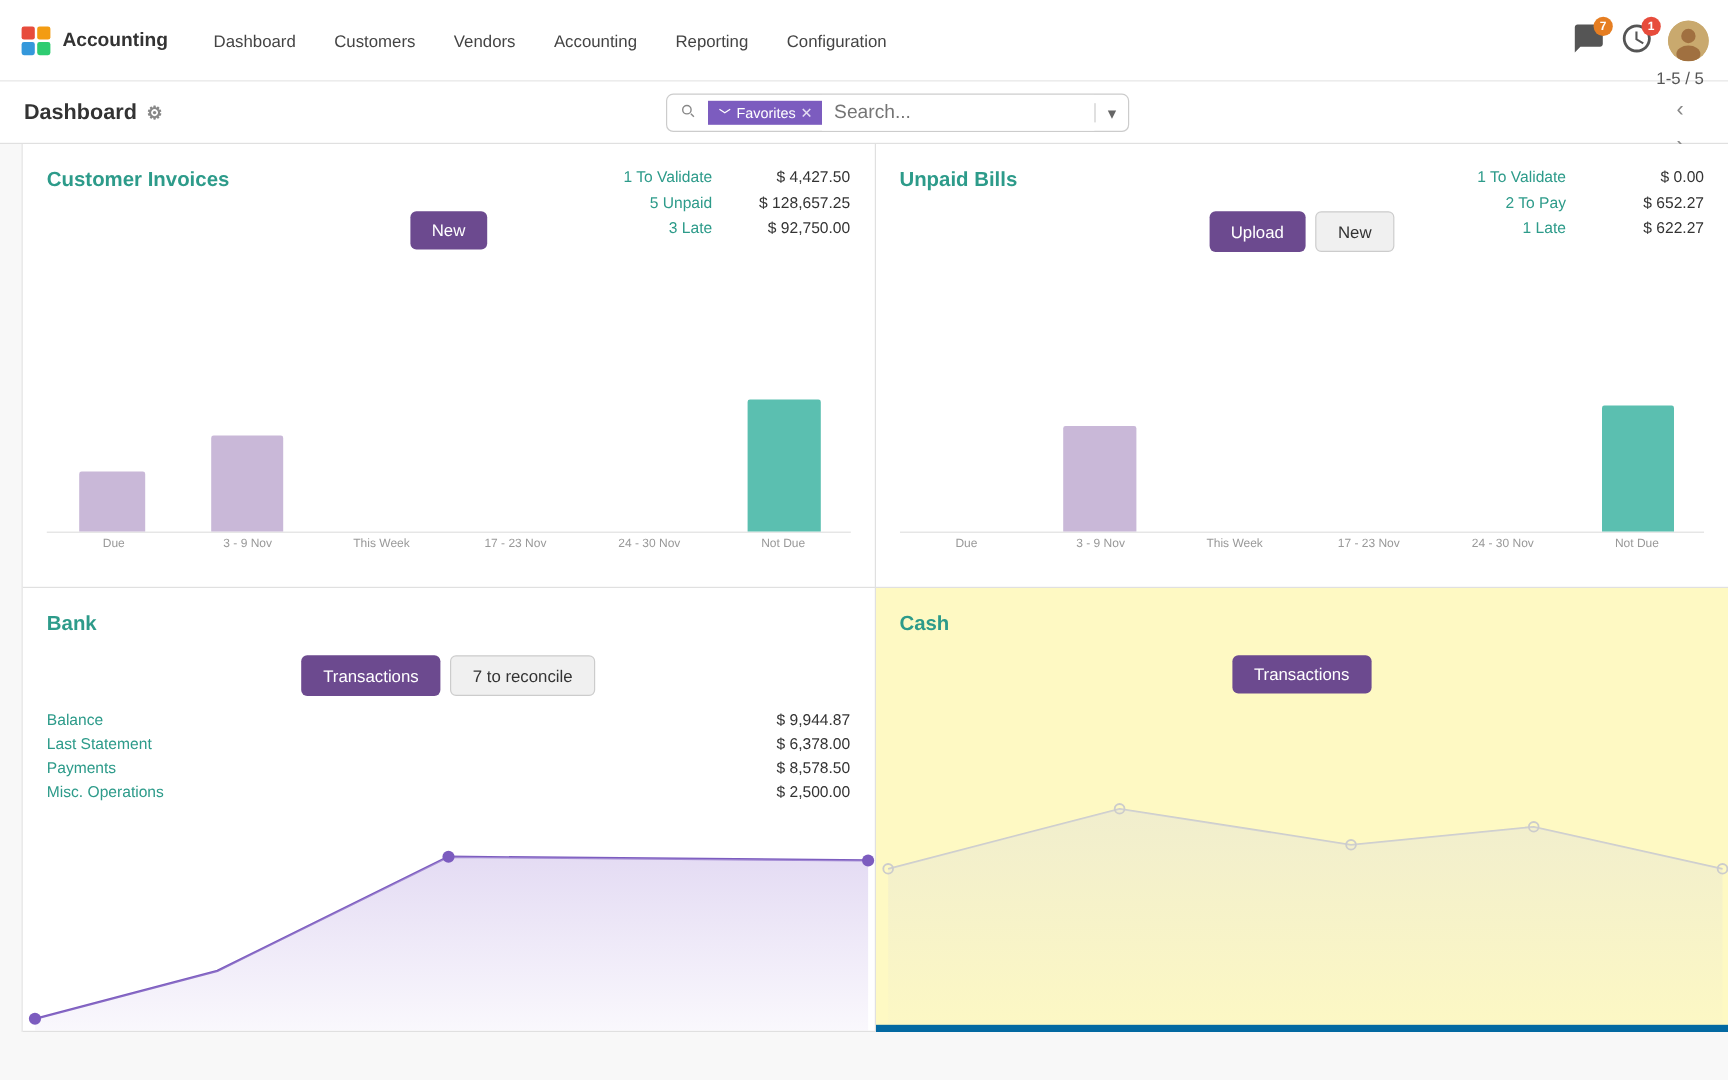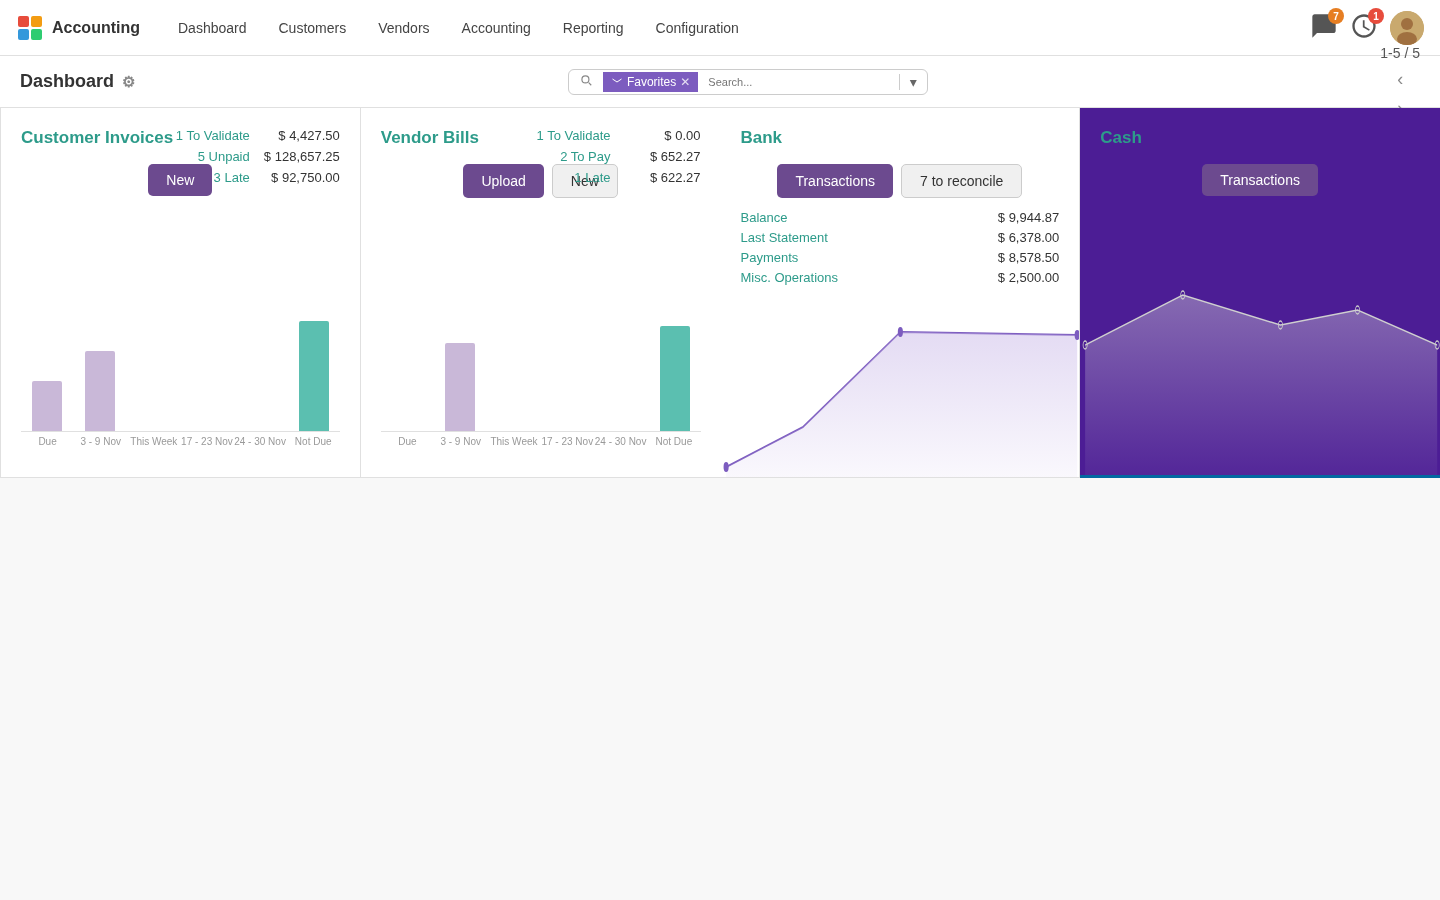--- a/index.html
+++ b/index.html
@@ -1,21 +1,21 @@
 <!DOCTYPE html>
 <html><head>
   <meta charset="utf-8">
   <style>
     * { box-sizing: border-box; margin: 0; padding: 0; }
     body { font-family: -apple-system, BlinkMacSystemFont, 'Segoe UI', sans-serif; background: #f8f8f8; color: #333; font-size: 14px; }
 
     
     .topnav {
       display: flex; align-items: center; background: #fff;
-      border-bottom: 1px solid #e0e0e0; padding: 0 16px; height: 56px;
+      border-bottom: 1px solid #e0e0e0; padding: 0 16px; height: 68px;
     }
     .topnav-logo { display: flex; align-items: center; gap: 8px; margin-right: 24px; }
     .logo-icon { width: 28px; height: 28px; }
     .topnav-brand { font-size: 16px; font-weight: 600; color: #333; }
     .topnav-menu { display: flex; gap: 4px; flex: 1; }
     .nav-item {
       padding: 6px 14px; font-size: 14px; color: #444; cursor: pointer;
       border-radius: 4px; white-space: nowrap;
     }
     .topnav-actions { display: flex; align-items: center; gap: 12px; }
@@ -43,21 +43,21 @@
       background: #fff; min-width: 360px;
     }
     .search-icon-wrap { padding: 0 10px; color: #888; }
     .filter-badge {
       background: #7c5cbf; color: #fff; padding: 3px 8px;
       font-size: 12px; display: flex; align-items: center; gap: 4px;
     }
     .filter-close { cursor: pointer; opacity: 0.8; }
     .search-input {
       border: none; outline: none; padding: 6px 10px;
-      font-size: 11px; color: #888; flex: 1; min-width: 120px;
+      font-size: 16px; color: #888; flex: 1; min-width: 120px;
     }
     .dropdown-arrow {
       padding: 0 10px; color: #666; cursor: pointer;
       border-left: 1px solid #ccc;
     }
     .pagination { display: flex; align-items: center; gap: 8px; margin-left: 20px; font-size: 14px; color: #555; white-space: nowrap; flex-direction: column; }
     .page-nav { cursor: pointer; color: #888; font-size: 18px; padding: 0 4px; }
     .card-title { font-size: 17px; font-weight: 600; color: #2d9b8a; margin-bottom: 16px; }
 
     
@@ -68,21 +68,21 @@
     }
     .btn-secondary {
       background: #f0f0f0; color: #333; border: 1px solid #ccc;
       padding: 8px 18px; border-radius: 5px; cursor: pointer;
       font-size: 14px; font-weight: 500;
     }
     .btn-row { display: flex; gap: 8px; margin-bottom: 12px; justify-content: center; }
 
     
     .stats-section { position: absolute; top: 20px; right: 20px; text-align: right; }
-    .stat-row { display: flex; justify-content: flex-end; align-items: center; gap: 0; margin-bottom: 6px; }
+    .stat-row { display: flex; justify-content: flex-end; align-items: center; gap: 25px; margin-bottom: 6px; }
     .stat-label { color: #2d9b8a; cursor: pointer; font-size: 13px; }
     .stat-value { font-size: 13px; color: #333; min-width: 90px; text-align: right; }
     .bar {
       width: 60%; border-radius: 2px 2px 0 0;
       min-width: 30px;
     }
     .bar.purple { background: #c9b8d8; }
     .bar.teal { background: #5bbfb0; }
     .bank-stat-row { display: flex; justify-content: space-between; margin-bottom: 5px; font-size: 13px; align-items: flex-end; }
     .bank-stat-label { color: #2d9b8a; cursor: pointer; }
@@ -154,21 +154,21 @@
     <input class="search-input" type="text" placeholder="Search..." style="">
     <div class="dropdown-arrow">▾</div>
   </div>
   <div class="pagination">
     <span>1-5 / 5</span>
     <span class="page-nav">‹</span>
     <span class="page-nav">›</span>
   </div>
 </div>
 
-<div style="display: grid; grid-template-columns: 1fr 1fr 1fr 1fr; border-left: 1px solid #e0e0e0;">
+<div style="display: grid; grid-template-columns: 1fr 1fr; border-left: 1px solid #e0e0e0; margin-left: 18px;">
 
   <div style="background:#fff; border-right:1px solid #e0e0e0; border-bottom:1px solid #e0e0e0; padding:20px; position:relative; min-height:370px;">
     <div class="card-title">Customer Invoices</div>
     <div class="btn-row">
       <button class="btn-primary">New</button>
     </div>
     <div class="stats-section">
       <div class="stat-row">
           <span class="stat-label">1 To Validate</span>
           <span class="stat-value">$ 4,427.50</span>
@@ -204,21 +204,21 @@
         <div style="flex:1;text-align:center;font-size:10px;color:#999;">3 - 9 Nov</div>
         <div style="flex:1;text-align:center;font-size:10px;color:#999;">This Week</div>
         <div style="flex:1;text-align:center;font-size:10px;color:#999;">17 - 23 Nov</div>
         <div style="flex:1;text-align:center;font-size:10px;color:#999;">24 - 30 Nov</div>
         <div style="flex:1;text-align:center;font-size:10px;color:#999;">Not Due</div>
       </div>
     </div>
   </div>
 
   <div style="background:#fff; border-bottom:1px solid #e0e0e0; padding:20px; position:relative; min-height:370px;">
-    <div class="card-title">Vendor Bills</div>
+    <div class="card-title">Unpaid Bills</div>
     <div class="btn-row">
       <button class="btn-primary">Upload</button>
       <button class="btn-secondary">New</button>
     </div>
     <div class="stats-section">
       <div class="stat-row">
           <span class="stat-label">1 To Validate</span>
           <span class="stat-value">$ 0.00</span>
         </div>
       <div class="stat-row">
@@ -291,21 +291,21 @@
         </defs>
         <path d="M10 190 L160 150 L350 55 L695 58" stroke="#7c5cbf" stroke-width="2" fill="none"></path>
         <path d="M10 190 L160 150 L350 55 L695 58 L695 200 L10 200 Z" fill="url(#bankGrad)"></path>
         <circle cx="10" cy="190" r="5" fill="#7c5cbf"></circle>
         <circle cx="350" cy="55" r="5" fill="#7c5cbf"></circle>
         <circle cx="695" cy="58" r="5" fill="#7c5cbf"></circle>
       </svg>
     </div>
   </div>
 
-  <div style="background:#4c1d95; border-bottom:3px solid #0369a1; padding:20px; position:relative; min-height:370px; overflow:hidden;">
+  <div style="background:#fef9c3; border-bottom:6px solid #0369a1; padding:20px; position:relative; min-height:370px; overflow:hidden;">
     <div class="card-title">Cash</div>
     <div class="btn-row">
       <button class="btn-primary">Transactions</button>
     </div>
 
     <div style="position:absolute;bottom:0;left:0;right:0;height:220px;">
       <svg width="100%" height="100%" viewBox="0 0 700 220" preserveAspectRatio="none">
         <defs>
           <linearGradient id="cashGrad" x1="0" y1="0" x2="0" y2="1">
             <stop offset="0%" stop-color="#ddd" stop-opacity="0.4"></stop>

